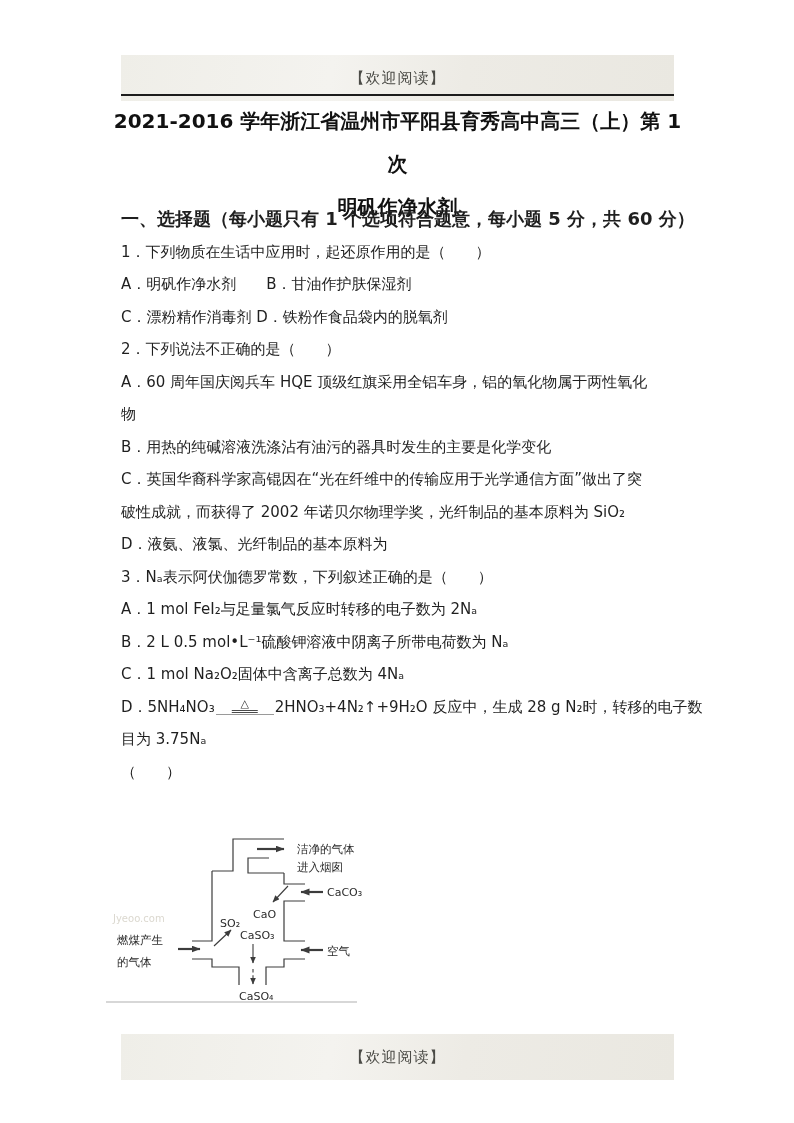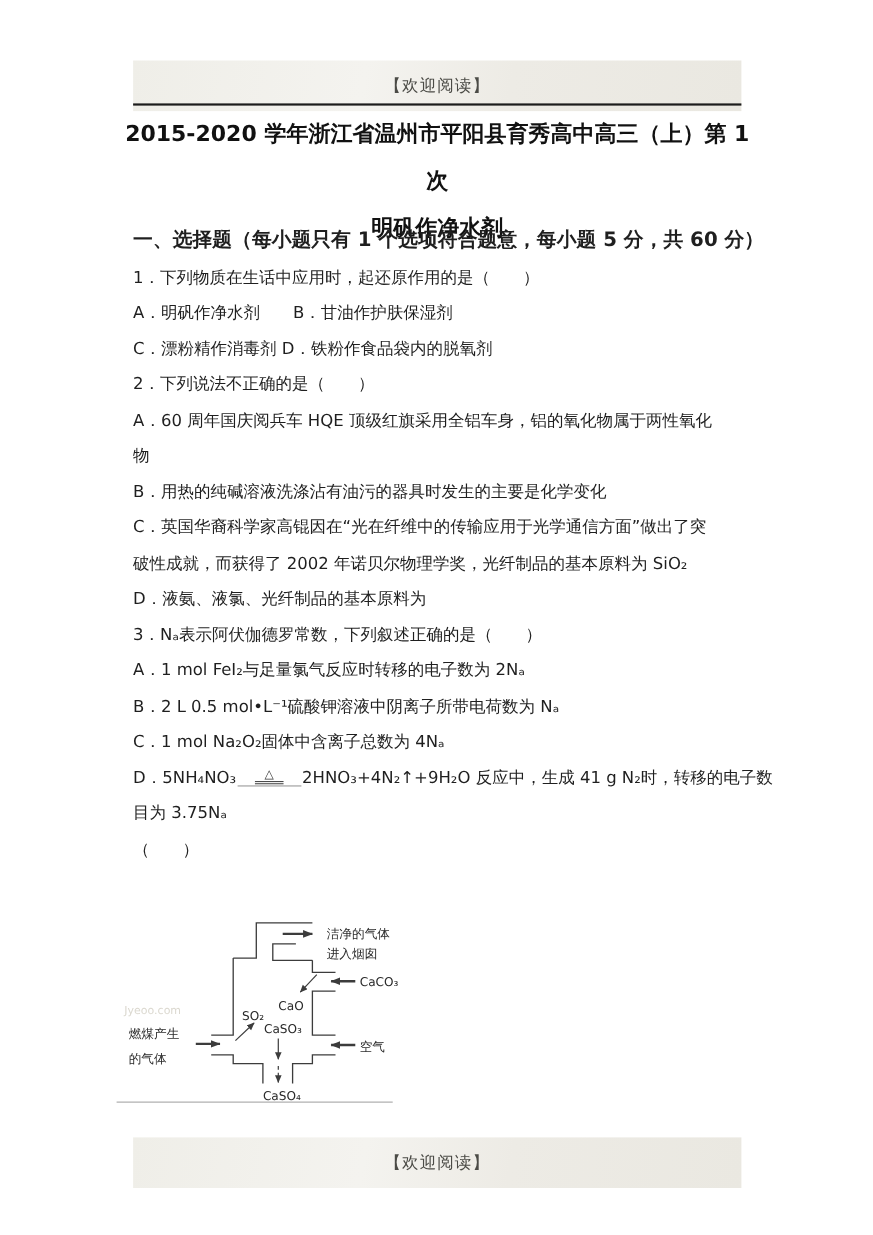--- a/index.html
+++ b/index.html
@@ -43,21 +43,21 @@
 </style>
 </head>
 <body>
 
 <div class="band band-top">
   <span>【欢迎阅读】</span>
 </div>
 <div class="rule"></div>
 
 <div class="title">
-  <p>2015-2020 学年浙江省温州市平阳县育秀高中高三（上）第 1 次</p>
+  <p>2021-2016 学年浙江省温州市平阳县育秀高中高三（上）第 1 次</p>
   <p>明矾作净水剂</p>
 </div>
 
 <div class="content">
   <p class="heading">一、选择题（每小题只有 1 个选项符合题意，每小题 5 分，共 60 分）</p>
 
   <p>1．下列物质在生话中应用时，起还原作用的是（　　）</p>
   <p>A．明矾作净水剂　　B．甘油作护肤保湿剂</p>
   <p>C．漂粉精作消毒剂 D．铁粉作食品袋内的脱氧剂</p>
 
@@ -67,21 +67,21 @@
   <p>B．用热的纯碱溶液洗涤沾有油污的器具时发生的主要是化学变化</p>
   <p>C．英国华裔科学家高锟因在“光在纤维中的传输应用于光学通信方面”做出了突</p>
   <p>破性成就，而获得了 2002 年诺贝尔物理学奖，光纤制品的基本原料为 SiO₂</p>
   <p>D．液氨、液氯、光纤制品的基本原料为</p>
 
   <p>3．Nₐ表示阿伏伽德罗常数，下列叙述正确的是（　　）</p>
   <p>A．1 mol FeI₂与足量氯气反应时转移的电子数为 2Nₐ</p>
   <p>B．2 L 0.5 mol•L⁻¹硫酸钾溶液中阴离子所带电荷数为 Nₐ</p>
   <p>C．1 mol Na₂O₂固体中含离子总数为 4Nₐ</p>
   <p>
-    <span>D．5NH₄NO₃</span><span class="cond"><span class="delta">△</span></span><span>2HNO₃+4N₂↑+9H₂O 反应中，生成 41 g N₂时，转移的电子数</span>
+    <span>D．5NH₄NO₃</span><span class="cond"><span class="delta">△</span></span><span>2HNO₃+4N₂↑+9H₂O 反应中，生成 28 g N₂时，转移的电子数</span>
   </p>
   <p>目为 3.75Nₐ</p>
 
   <p>（　　）</p>
 </div>
 
 <svg class="diagram" viewBox="105 825 270 185" xmlns="http://www.w3.org/2000/svg">
   <defs>
     <marker id="mThin" markerUnits="userSpaceOnUse" markerWidth="8" markerHeight="8" refX="6.5" refY="3" orient="auto">
       <path d="M0,0 L7,3 L0,6 z" fill="#3c3c3c"></path>

